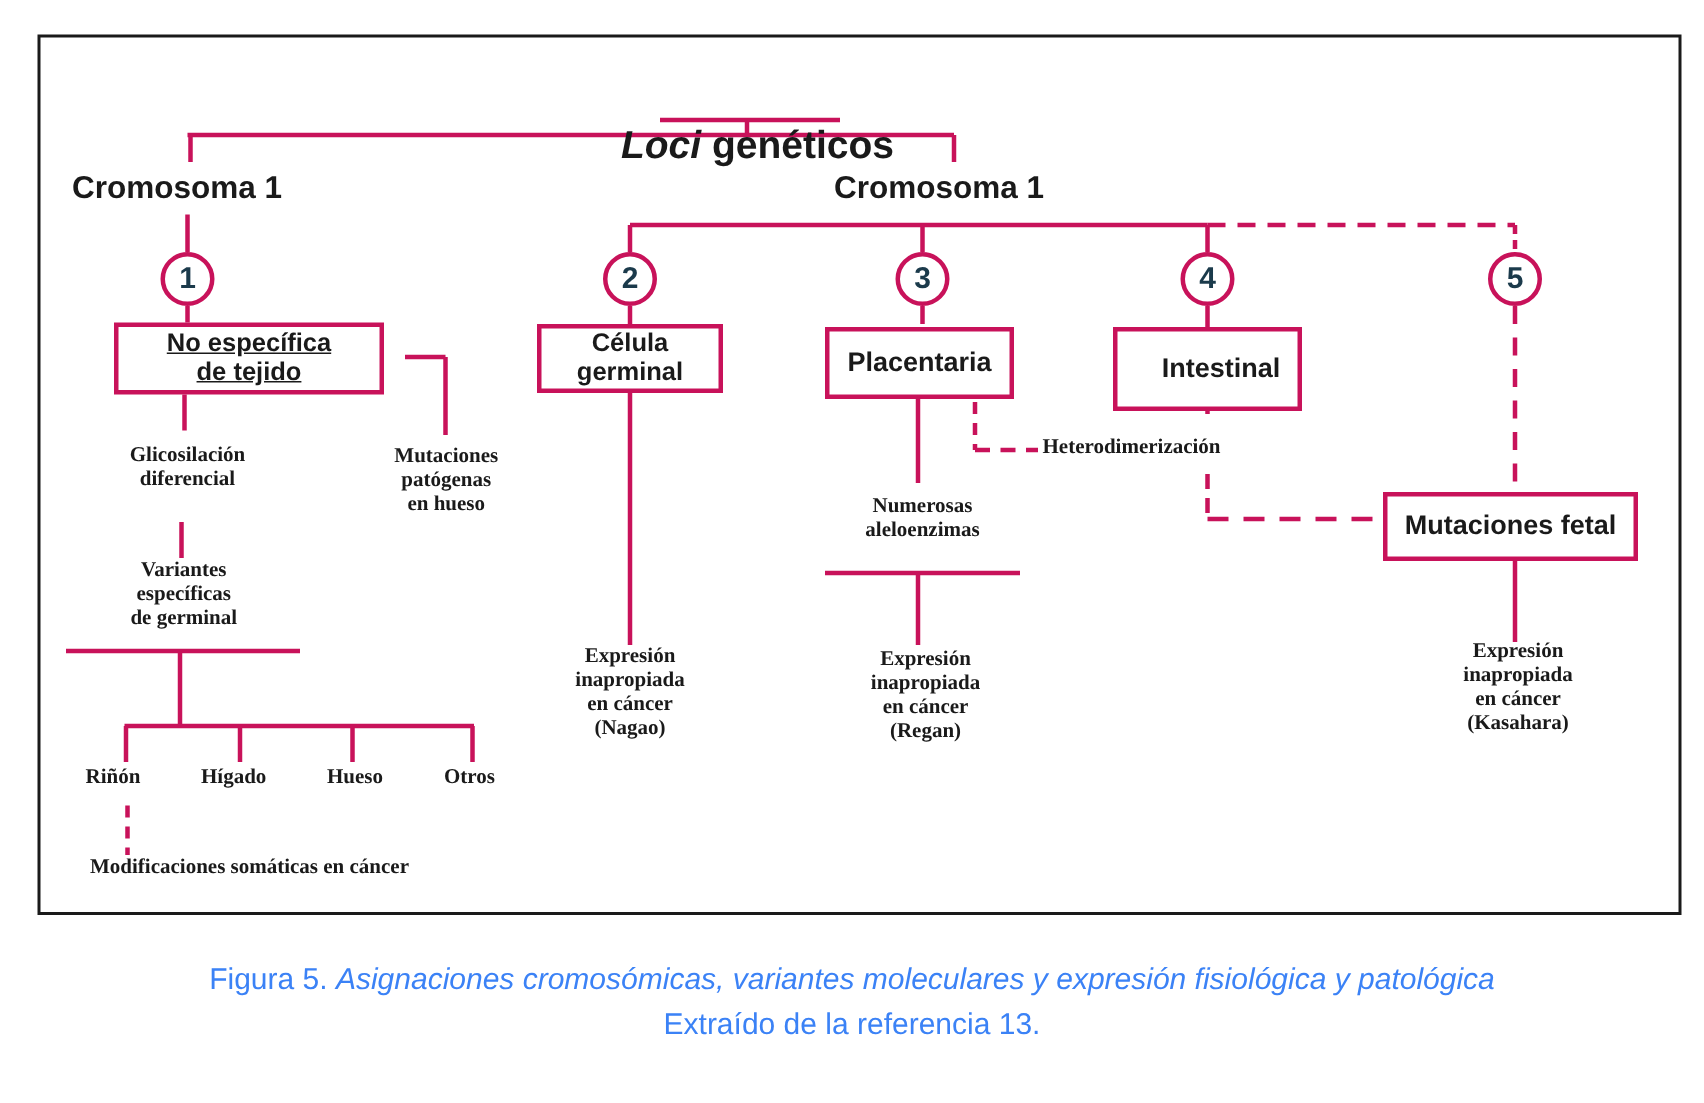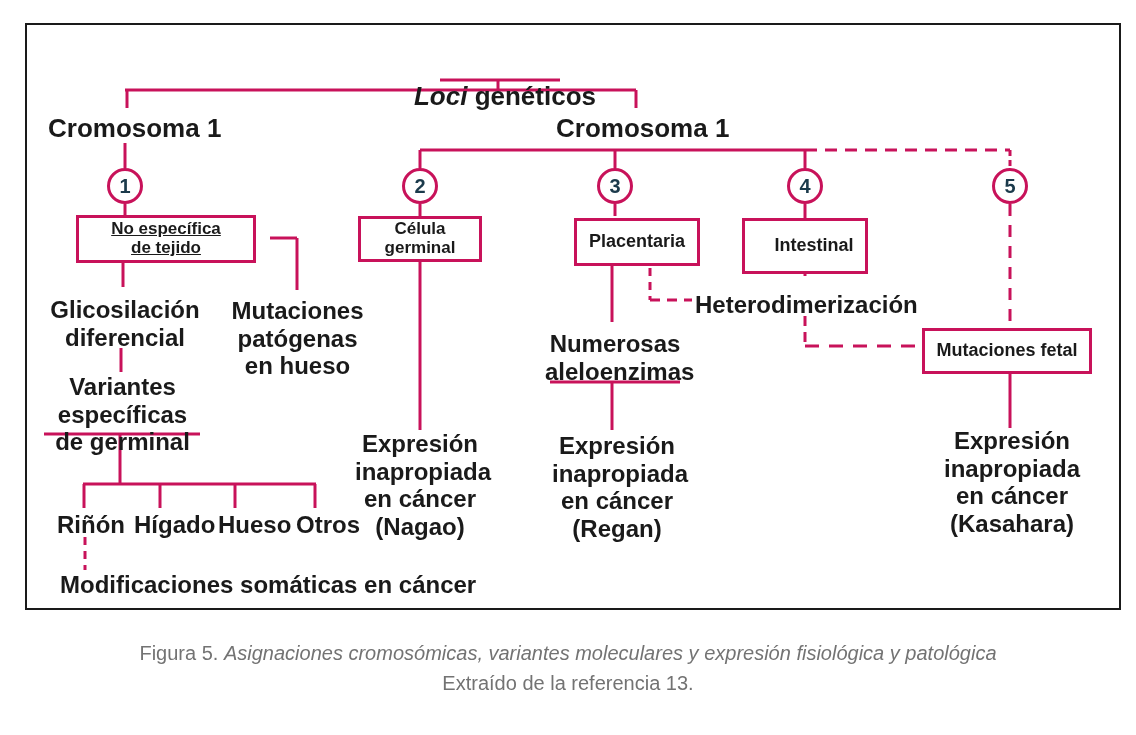--- a/index.html
+++ b/index.html
@@ -3,29 +3,29 @@
 <meta charset="utf-8">
 <style>
   html, body { margin: 0; padding: 0; background: #ffffff; }
   body { width: 1136px; height: 735px; position: relative; overflow: hidden;
          font-family: "Liberation Sans", sans-serif; color: #1a1a1a; }
   .frame { position: absolute; left: 25px; top: 23px; width: 1096px; height: 587px;
            border: 2px solid #1a1a1a; box-sizing: border-box; background: #fff; }
   svg.lines { position: absolute; left: 0; top: 0; width: 1136px; height: 735px; }
   .t { position: absolute; font-weight: bold; text-align: center; line-height: 1.15; white-space: nowrap; }
   .title { font-size: 26px; }
-  .chrom { font-size: 26px; }
-  .lbl { font-size: 24px; }
+  .chrom { font-size: 21px; }
+  .lbl { font-size: 14px; font-family: Liberation Serif, serif; }
   .box { position: absolute; border: 3px solid #c8125a; background: #fff; box-sizing: border-box;
          display: flex; align-items: center; justify-content: center; text-align: center;
          font-weight: bold; font-size: 17px; line-height: 1.1; }
   .circ { position: absolute; width: 36px; height: 36px; border: 3px solid #c8125a; border-radius: 50%;
           background: #fff; box-sizing: border-box; display: flex; align-items: center; justify-content: center;
           font-weight: bold; font-size: 20px; color: #1b3a4b; }
-  .caption { position: absolute; left: 0; width: 1136px; text-align: center; font-size: 20px; color: #737373; line-height: 1.5; }
+  .caption { position: absolute; left: 0; width: 1136px; text-align: center; font-size: 20px; color: #3b82f6; line-height: 1.5; }
   .caption i { font-style: italic; }
 </style>
 </head>
 <body>
 
 <div class="frame"></div>
 
 <svg class="lines" viewBox="0 0 1136 735">
   <g stroke="#c8125a" stroke-width="3" fill="none">
 
@@ -93,21 +93,21 @@
     <span>4</span>
   </div>
 <div class="circ" style="left:992px; top:168px;">
     <span>5</span>
   </div>
 
 <div class="box" style="left:76px; top:215px; width:180px; height:48px; white-space:pre-line;text-decoration:underline;">No específica
 de tejido</div>
 <div class="box" style="left:358px; top:216px; width:124px; height:46px; white-space:pre-line;">Célula
 germinal</div>
-<div class="box" style="left:574px; top:218px; width:126px; height:48px; font-size:18px;">Placentaria</div>
+<div class="box" style="left:550px; top:218px; width:126px; height:48px; font-size:18px;">Placentaria</div>
 <div class="box" style="left:742px; top:218px; width:126px; height:56px; font-size:18px;padding-left:18px;">Intestinal</div>
 <div class="box" style="left:922px; top:328px; width:170px; height:46px; font-size:18px;">Mutaciones fetal</div>
 
 <div class="t lbl" style="left:50px; top:296px; width:150px; white-space:pre-line;">Glicosilación
 diferencial</div>
 <div class="t lbl" style="left:230px; top:297px; width:135px; white-space:pre-line;">Mutaciones
 patógenas
 en hueso</div>
 <div class="t lbl" style="left:55px; top:373px; width:135px; white-space:pre-line;">Variantes
 específicas

